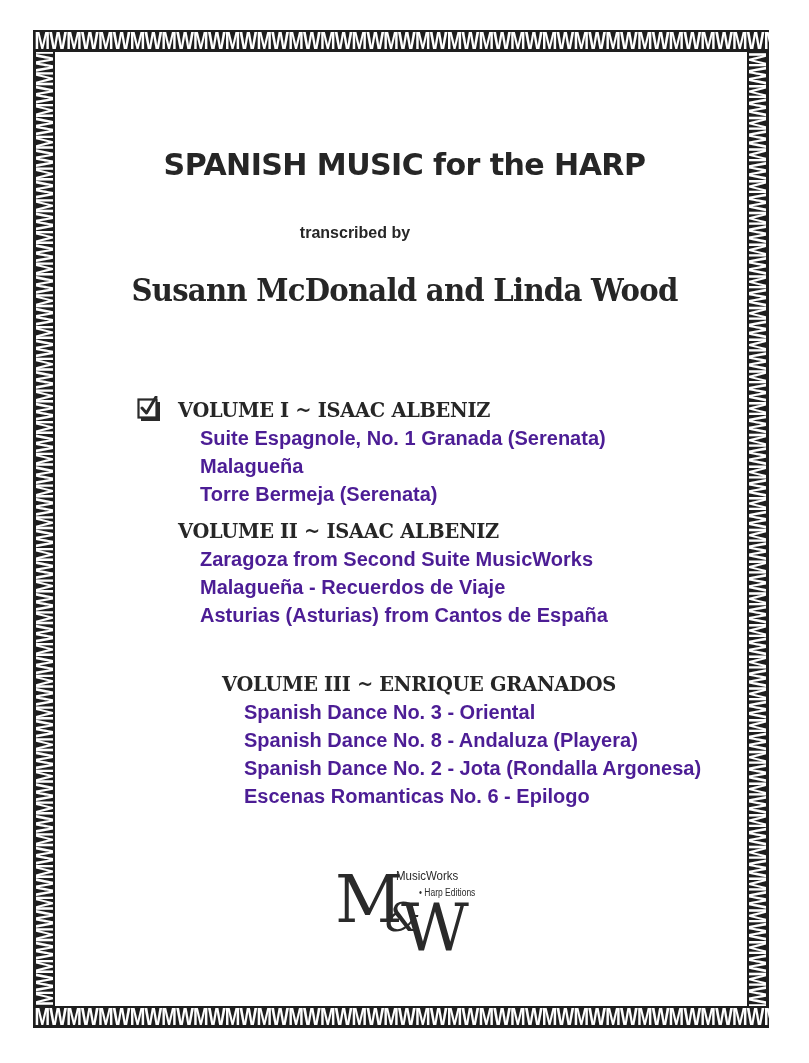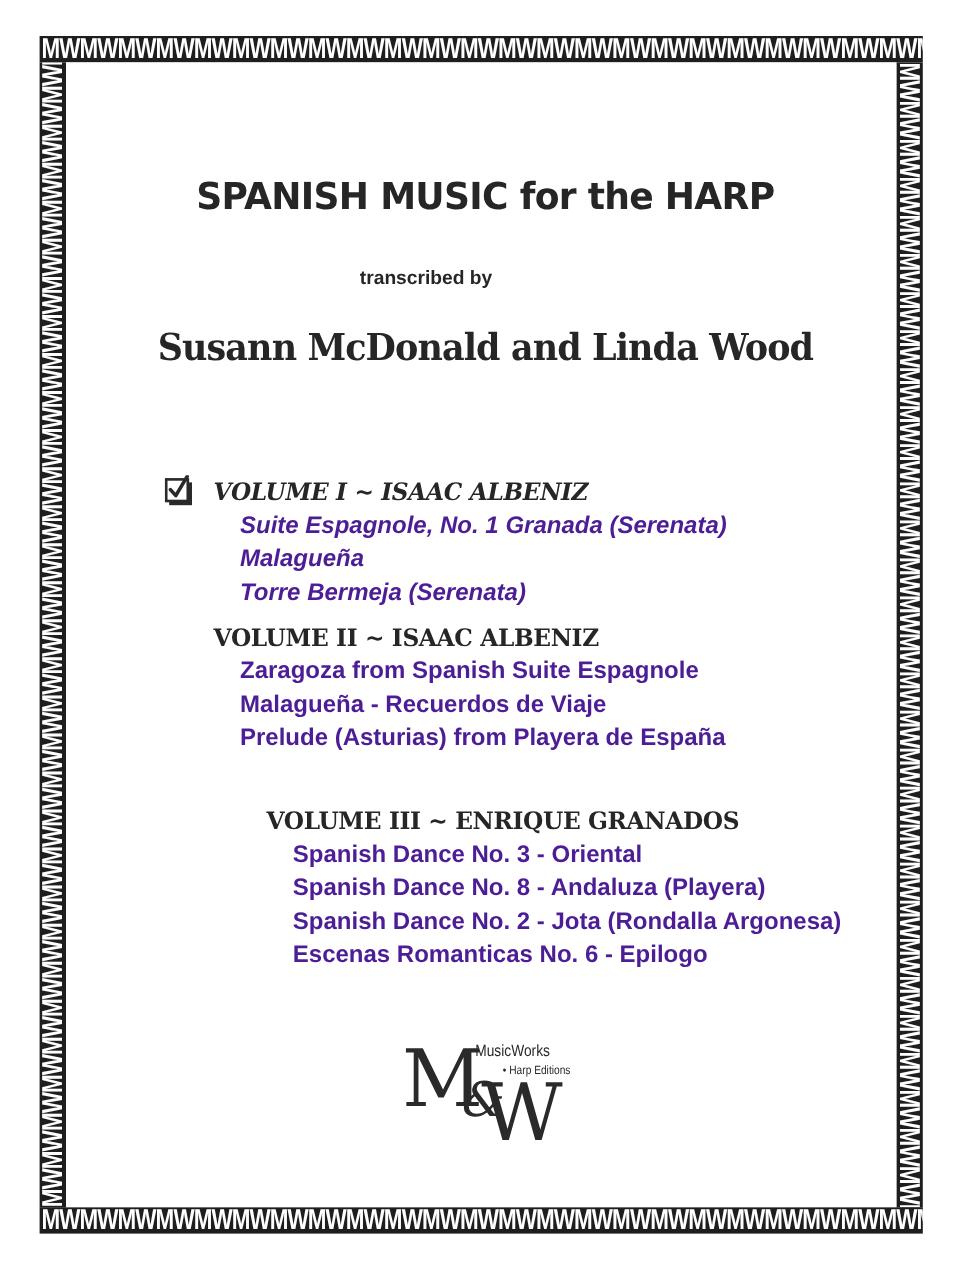--- a/index.html
+++ b/index.html
@@ -141,21 +141,21 @@
     }
     .volume-items li {
       font-family: "Liberation Sans", sans-serif;
       font-weight: bold;
       font-size: 20px;
       color: #4c1d95;
       height: 28px;
       line-height: 28px;
       white-space: nowrap;
     }
-    .vol1 { top: 396px; font-style: italic; }
+    .vol1 { top: 396px; }
     .vol2 { top: 517px; }
     .vol3 { top: 670px; margin-left: 44px; }
 
     .checkbox {
       position: absolute;
       left: 137px;
       top: 396px;
       width: 26px;
       height: 26px;
     }
@@ -253,23 +253,23 @@
   <ul class="volume-items">
     <li>Suite Espagnole, No. 1 Granada (Serenata)</li>
     <li>Malagueña</li>
     <li>Torre Bermeja (Serenata)</li>
   </ul>
 </section>
 
 <section class="volume vol2">
   <div class="volume-heading">VOLUME II ~ ISAAC ALBENIZ</div>
   <ul class="volume-items">
-    <li>Zaragoza from Spanish Suite Espagnole</li>
+    <li>Zaragoza from Second Suite MusicWorks</li>
     <li>Malagueña - Recuerdos de Viaje</li>
-    <li>Prelude (Asturias) from Playera de España</li>
+    <li>Asturias (Asturias) from Cantos de España</li>
   </ul>
 </section>
 
 <section class="volume vol3">
   <div class="volume-heading">VOLUME III ~ ENRIQUE GRANADOS</div>
   <ul class="volume-items">
     <li>Spanish Dance No. 3 - Oriental</li>
     <li>Spanish Dance No. 8 - Andaluza (Playera)</li>
     <li>Spanish Dance No. 2 - Jota (Rondalla Argonesa)</li>
     <li>Escenas Romanticas No. 6 - Epilogo</li>

